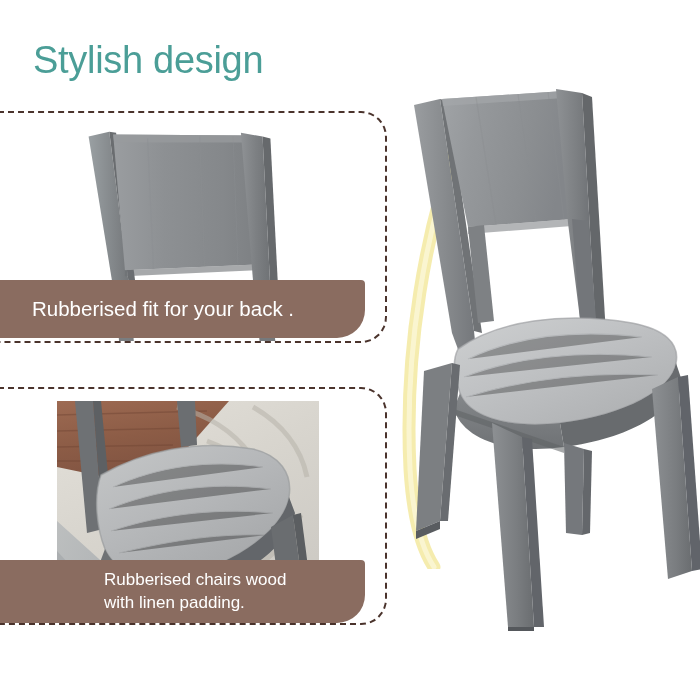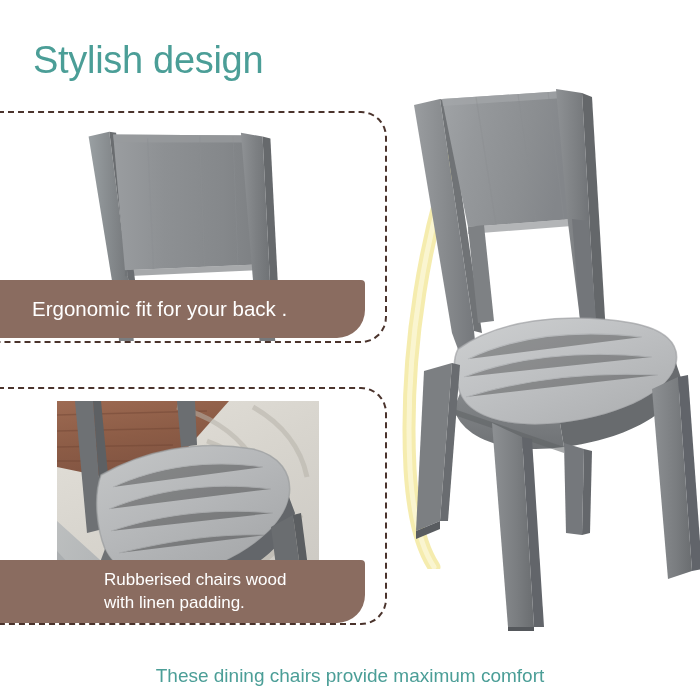--- a/index.html
+++ b/index.html
@@ -168,21 +168,21 @@
 
         <g>
           <path d="M142,193 L158,190 L161,232 L146,232 Z" fill="#7a7d80"></path>
           <path d="M284,191 L301,192 L305,232 L289,232 Z" fill="#76797c"></path>
         </g>
       </svg>
     </div>
   </div>
 
   <div class="band" id="band-back">
-    <span class="band-text">Ergonomic fit for your back .</span>
+    <span class="band-text">Rubberised fit for your back .</span>
   </div>
 
   <div class="feature-box" id="box-seat">
     <div class="box-clip">
       <svg id="seat-photo-art" viewBox="0 0 262 220" preserveAspectRatio="none">
         <defs>
           <linearGradient id="woodG" x1="0" y1="0" x2="0.35" y2="1">
             <stop offset="0" stop-color="#9d6a52"></stop>
             <stop offset="0.5" stop-color="#8c5c46"></stop>
             <stop offset="1" stop-color="#7d5140"></stop>
@@ -374,15 +374,14 @@
       <path d="M56,292 L64,294 L52,450 L44,450 Z" fill="#696c70"></path>
       <path d="M20,460 L44,450 L44,458 L20,468 Z" fill="#595c60"></path>
     </g>
 
     <g>
       <path d="M168,372 L188,378 L186,464 L170,462 Z" fill="#75787c"></path>
       <path d="M188,378 L196,380 L194,462 L186,464 Z" fill="#64676b"></path>
     </g>
   </svg>
 
-  <div class="bottom-caption">These dining chairs provide maximum comfort</div>
 
 </div>
 
 </body></html>

